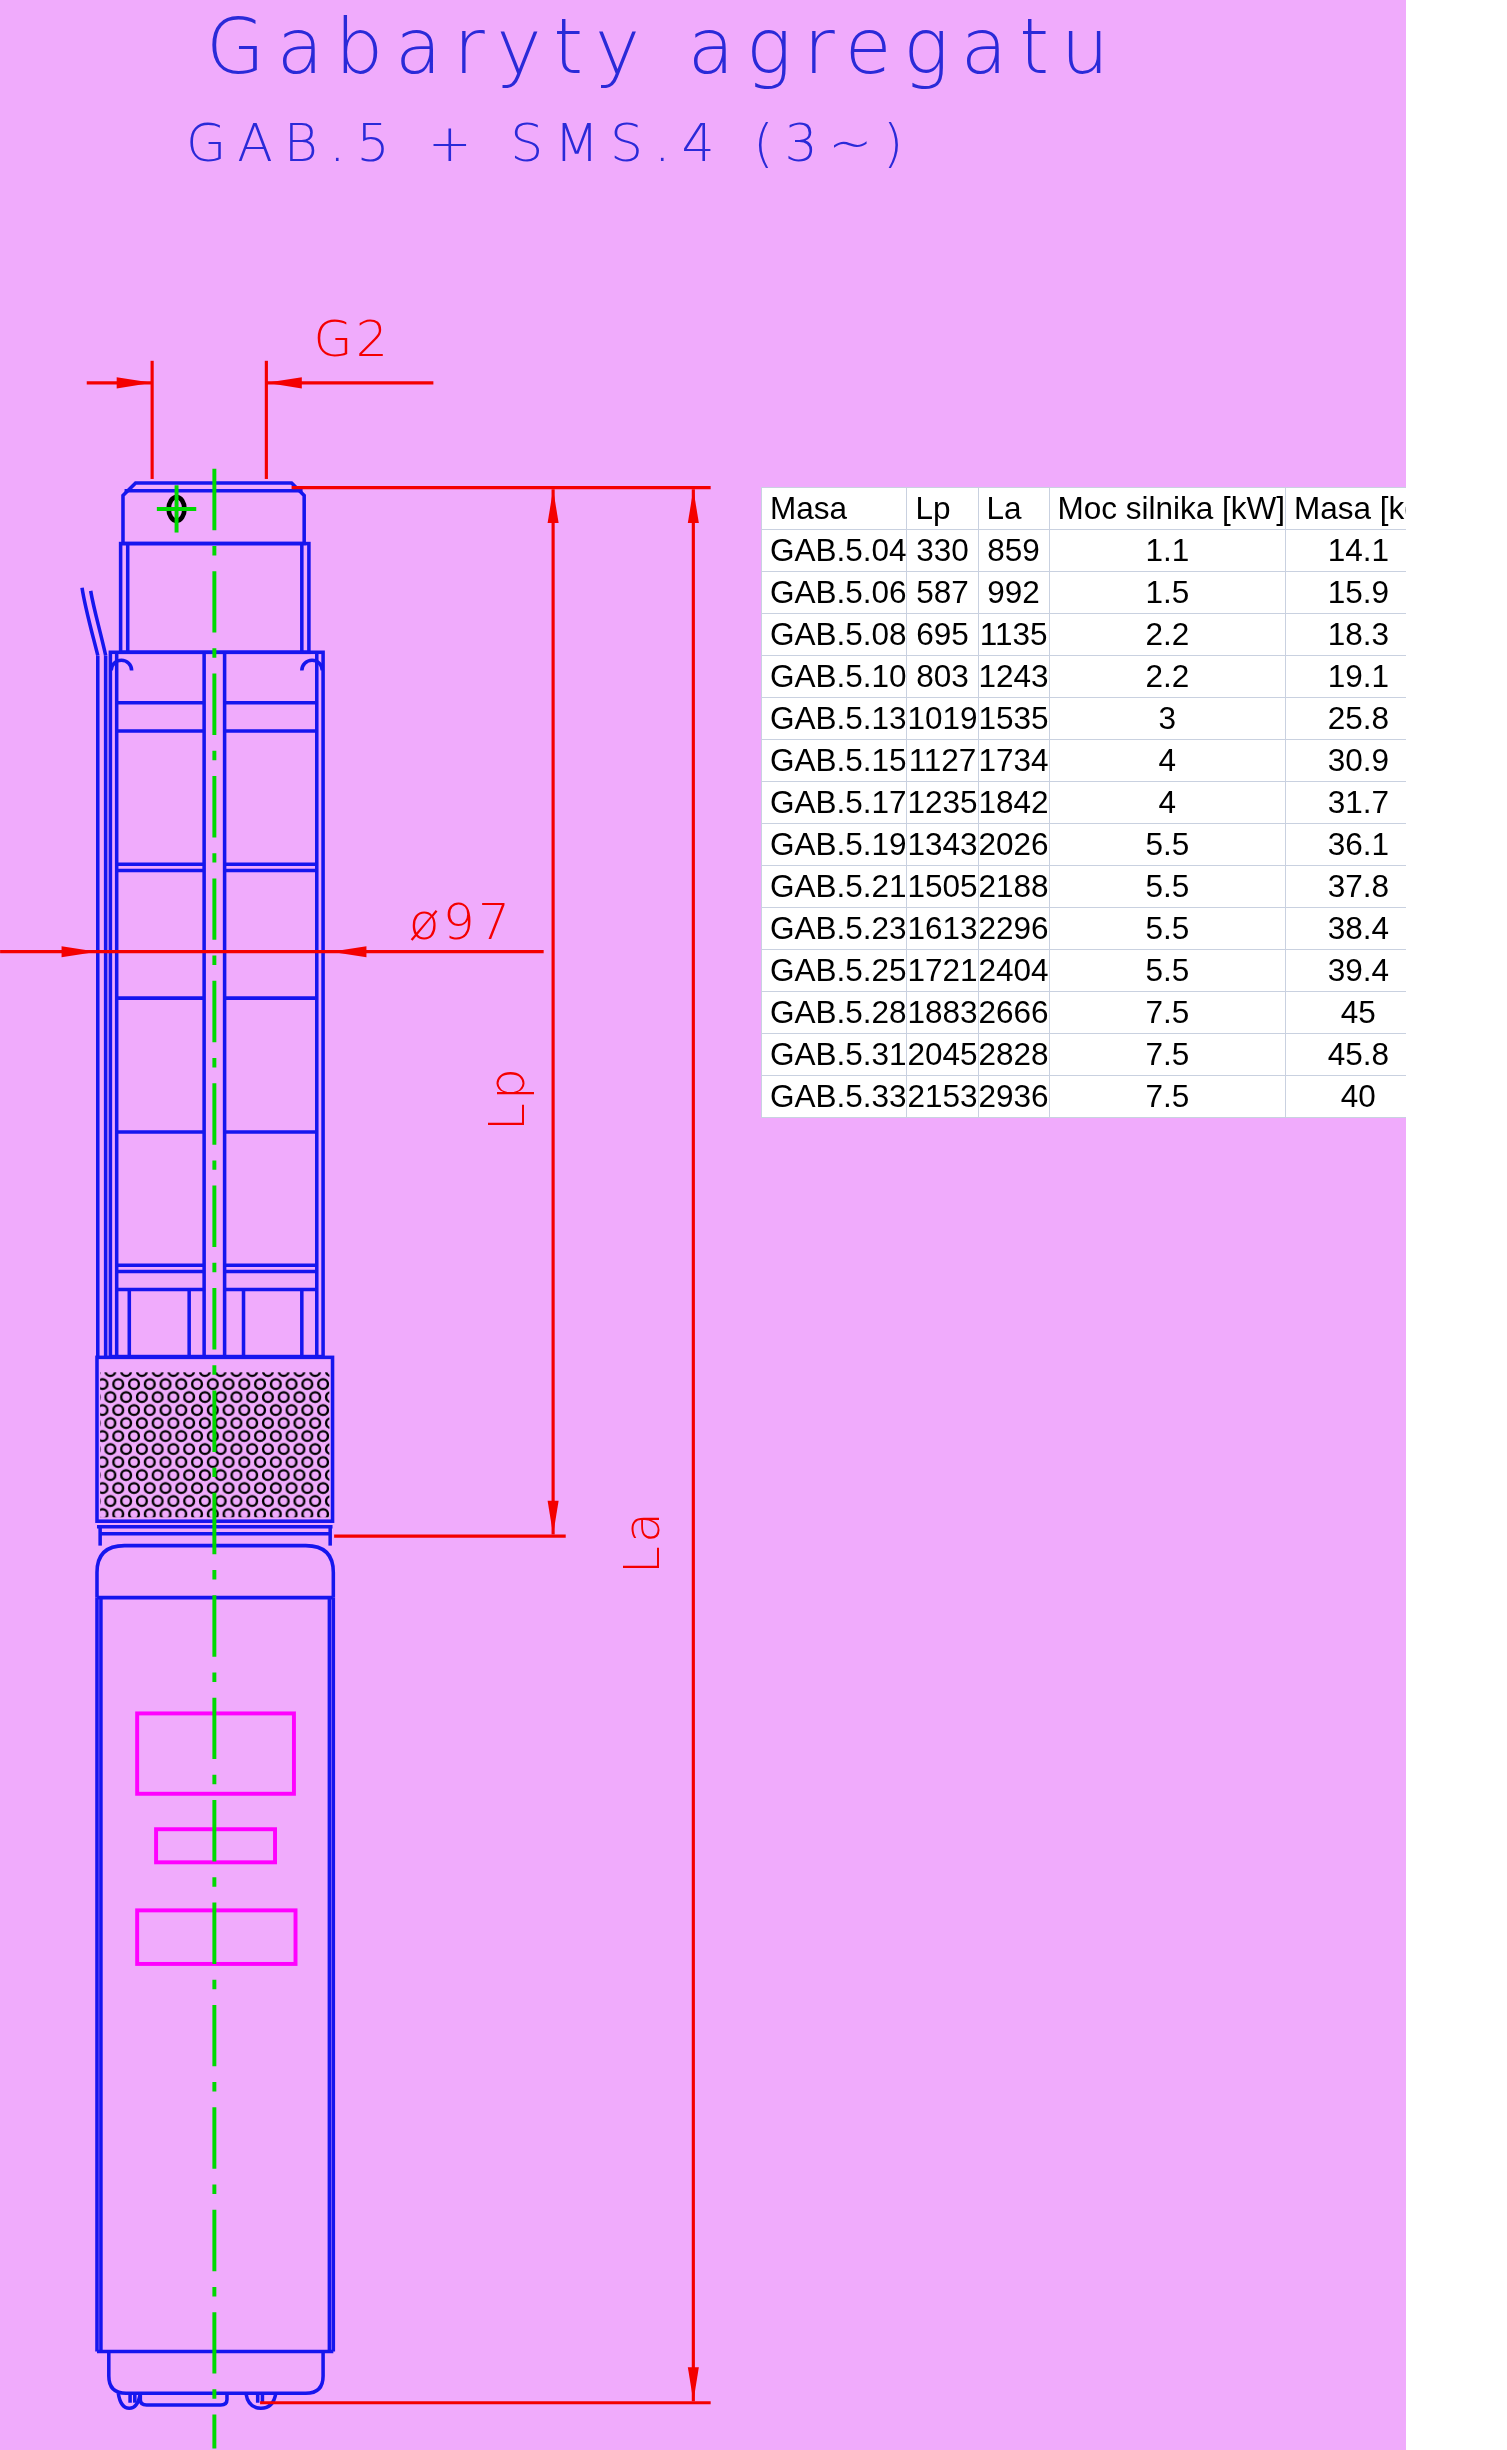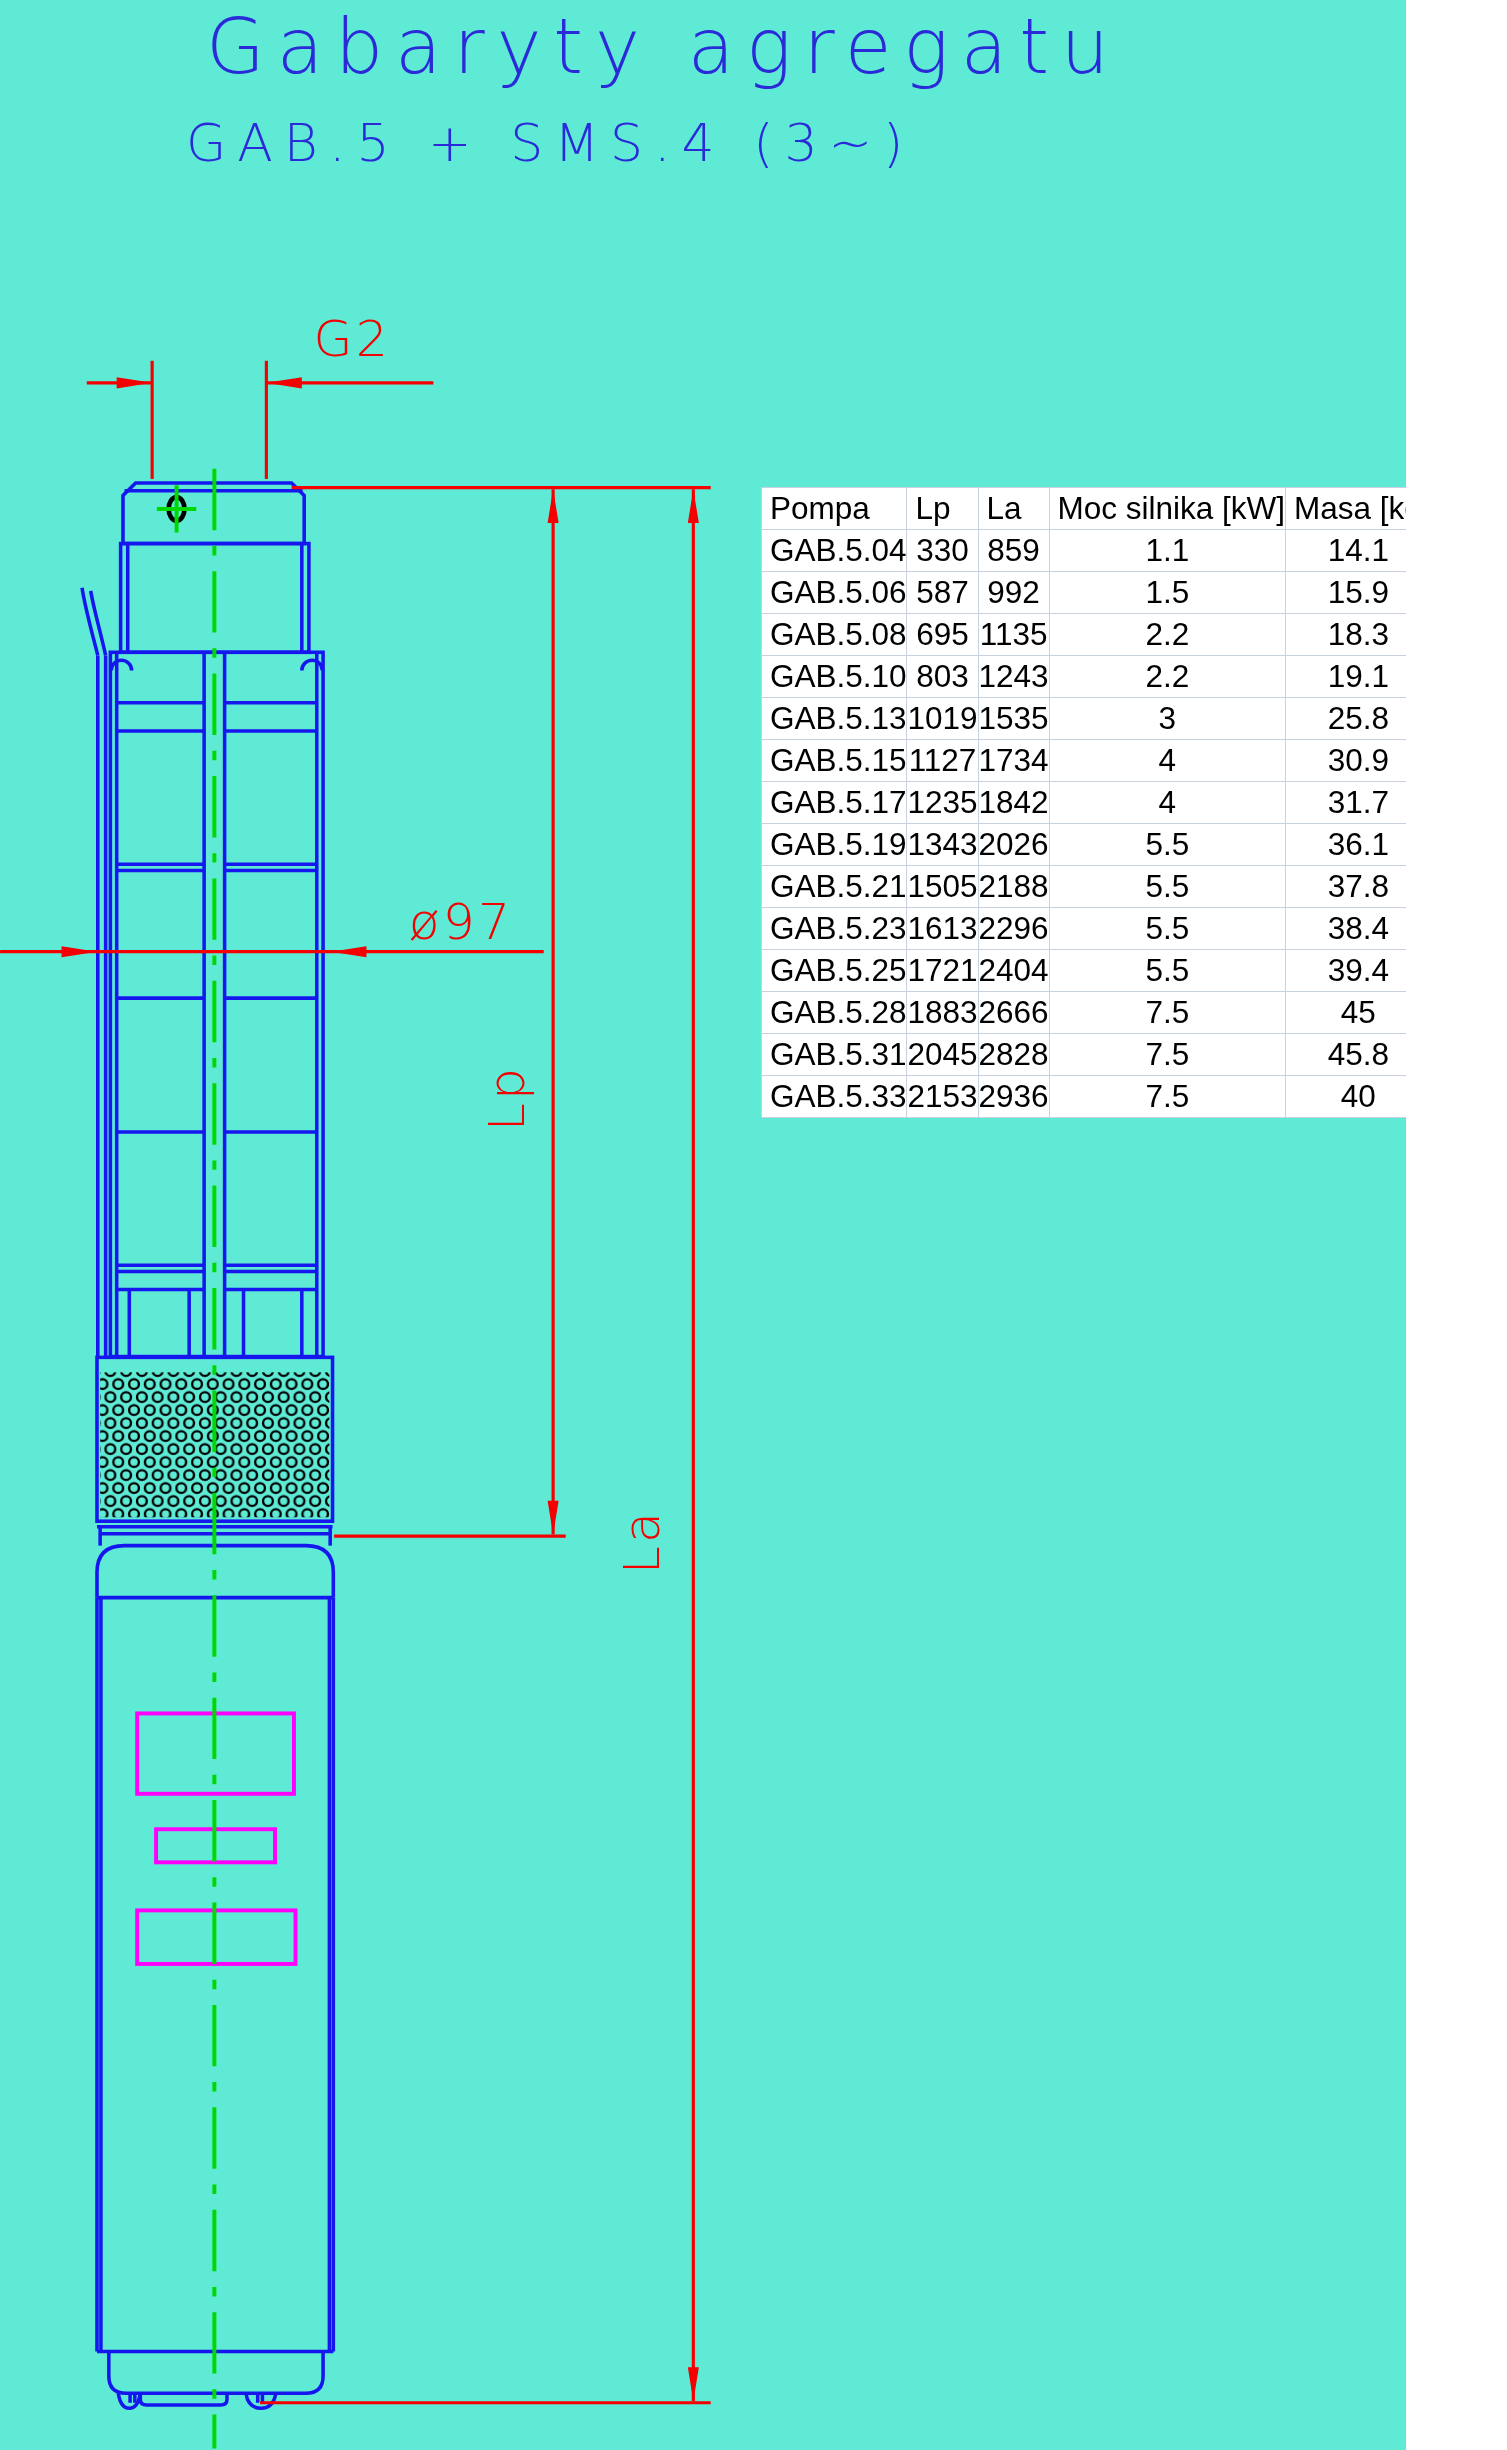--- a/index.html
+++ b/index.html
@@ -1,16 +1,16 @@
 <!DOCTYPE html>
 <html style="font-size:12.6px"><head>
 <meta charset="utf-8">
 <style>
   html,body{margin:0;padding:0;background:#ffffff;}
-  .page{position:relative;width:1406px;height:2450px;background:#5eead4;overflow:hidden;
+  .page{position:relative;width:1406px;height:2450px;background:#f0abfc;overflow:hidden;
         font-family:"Liberation Sans",sans-serif;}
   
   .title-line{position:absolute;color:#2a2ad8;font-family:"DejaVu Sans",sans-serif;
               font-weight:200;white-space:nowrap;}
   .title-l1{left:206px;top:1.6px;font-size:76px;letter-spacing:11.8px;}
   .title-l2{left:186px;top:113px;font-size:52px;letter-spacing:11px;}
   
   svg.drawing{position:absolute;left:0;top:0;}
   .dim-text{font-family:"DejaVu Sans",sans-serif;font-weight:200;fill:#f40000;
             font-size:64px;letter-spacing:4px;}
@@ -155,21 +155,21 @@
   <table class="spec">
     <colgroup>
       <col style="width:155px">
         <col style="width:90px">
         <col style="width:93px">
       <col style="width:259px">
         <col style="width:147px">
     </colgroup>
     <thead>
       <tr>
-        <th>Pompa</th>
+        <th>Masa</th>
         <th>Lp</th>
         <th>La</th>
         <th>Moc silnika [kW]</th>
         <th>Masa [kg]</th>
       </tr>
     </thead>
     <tbody>
       <tr>
           <td class="c0">GAB.5.04</td>
           <td>330</td>

